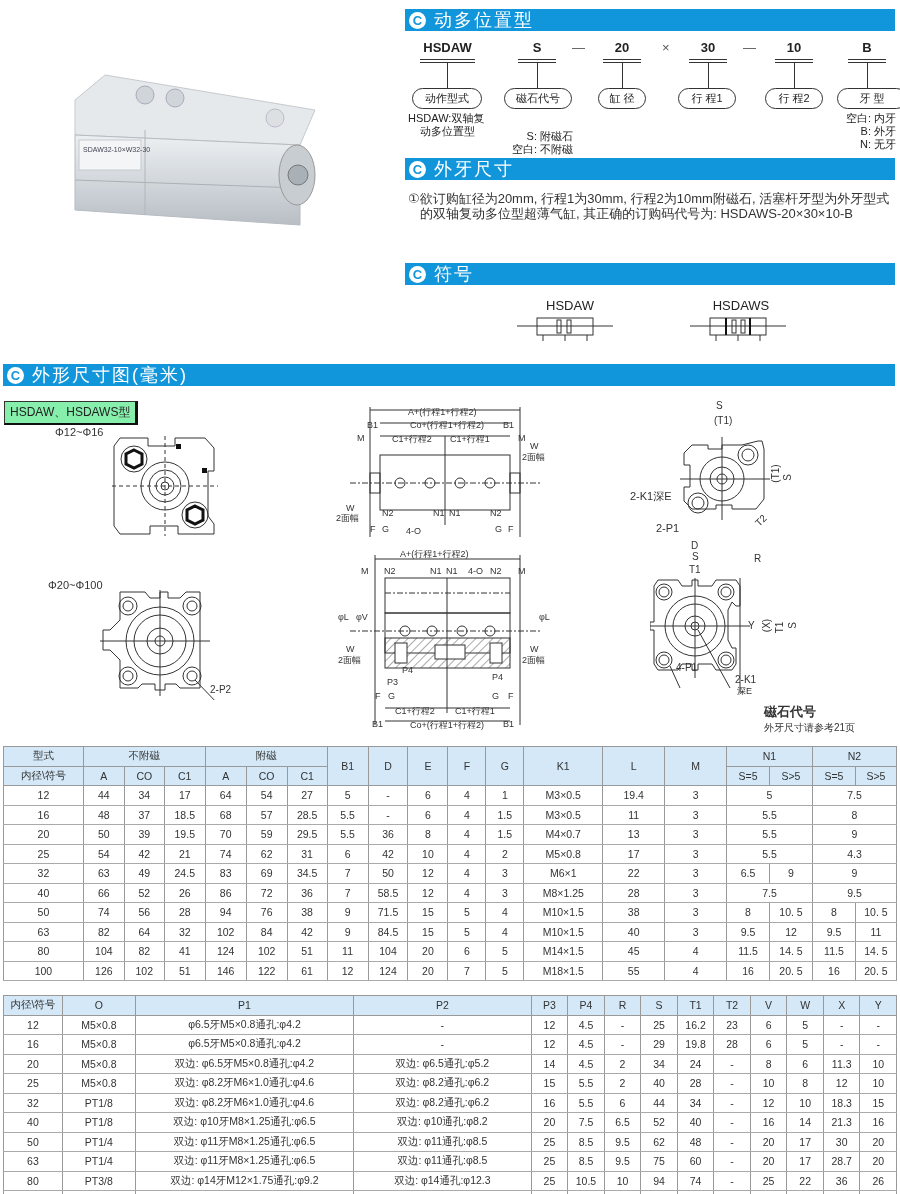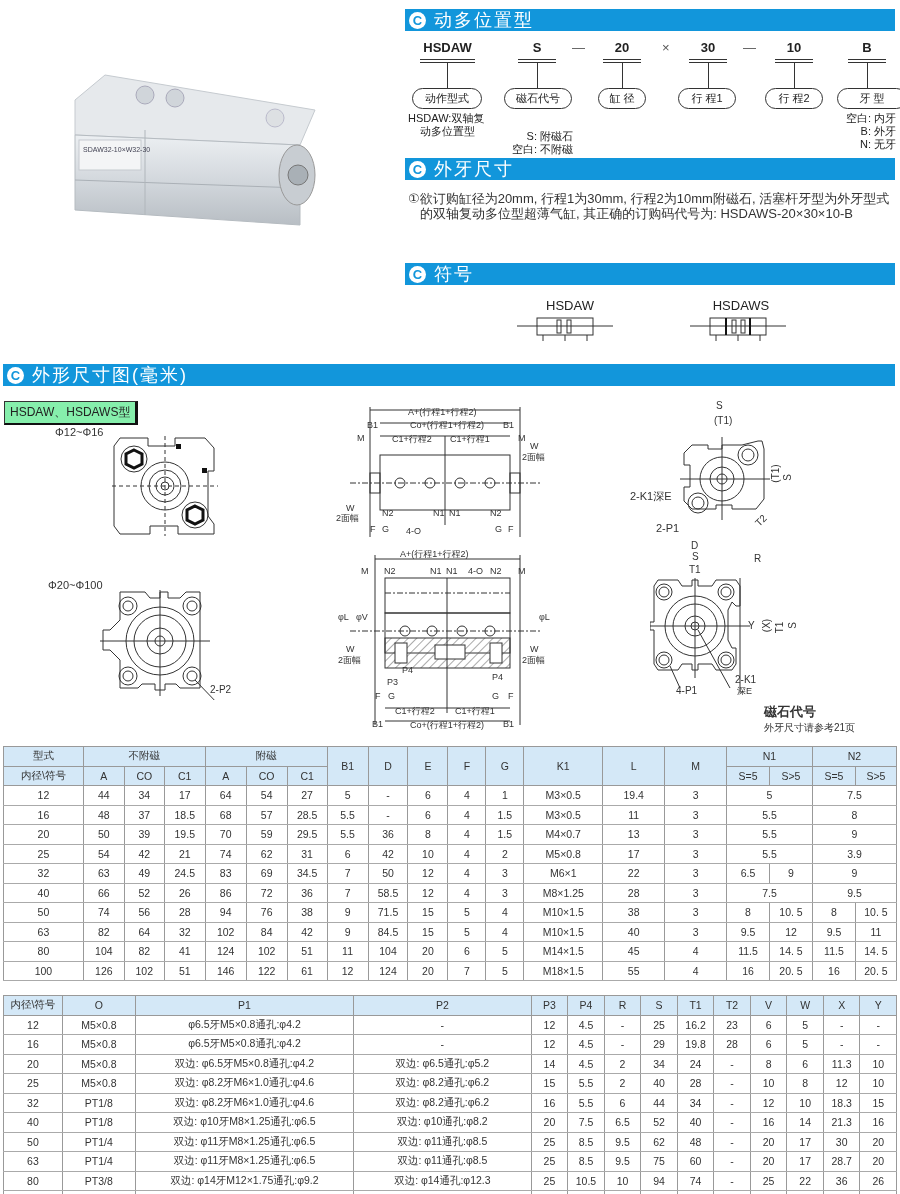--- a/index.html
+++ b/index.html
@@ -323,21 +323,21 @@
   <line x1="48" y1="52" x2="80" y2="110" stroke="#333"></line>
 </svg>
 <div class="draw-label" style="left:691px;top:540px;font-size:10px;">D</div>
 <div class="draw-label" style="left:692px;top:551px;font-size:10px;">S</div>
 <div class="draw-label" style="left:689px;top:564px;font-size:10px;">T1</div>
 <div class="draw-label" style="left:754px;top:553px;font-size:10px;">R</div>
 <div class="draw-label" style="left:748px;top:620px;font-size:10px;">Y</div>
 <div class="draw-label" style="left:760px;top:620px;font-size:10px;transform:rotate(-90deg);">(X)</div>
 <div class="draw-label" style="left:774px;top:622px;font-size:10px;transform:rotate(-90deg);">T1</div>
 <div class="draw-label" style="left:789px;top:620px;font-size:10px;transform:rotate(-90deg);">S</div>
-<div class="draw-label" style="left:676px;top:685px;font-size:10px;">4-P1</div>
+<div class="draw-label" style="left:676px;top:662px;font-size:10px;">4-P1</div>
 <div class="draw-label" style="left:735px;top:674px;font-size:10px;">2-K1</div>
 <div class="draw-label" style="left:737px;top:685px;font-size:9px;">深E</div>
 
 <div class="draw-label" style="left:764px;top:703px;font-size:13px;font-weight:bold;">磁石代号</div>
 <div class="draw-label" style="left:764px;top:721px;font-size:10px;">外牙尺寸请参考21页</div>
 
 <table style="left:3px;top:746px;width:894px;">
   <colgroup>
     <col style="width:80px">
       <col style="width:41px">
@@ -457,21 +457,21 @@
         <td>31</td>
         <td>6</td>
         <td>42</td>
         <td>10</td>
         <td>4</td>
         <td>2</td>
         <td>M5×0.8</td>
         <td>17</td>
         <td>3</td>
         <td colspan="2">5.5</td>
-        <td colspan="2">3.9</td>
+        <td colspan="2">4.3</td>
       </tr>
       <tr>
         <td>32</td>
         <td>63</td>
         <td>49</td>
         <td>24.5</td>
         <td>83</td>
         <td>69</td>
         <td>34.5</td>
         <td>7</td>

